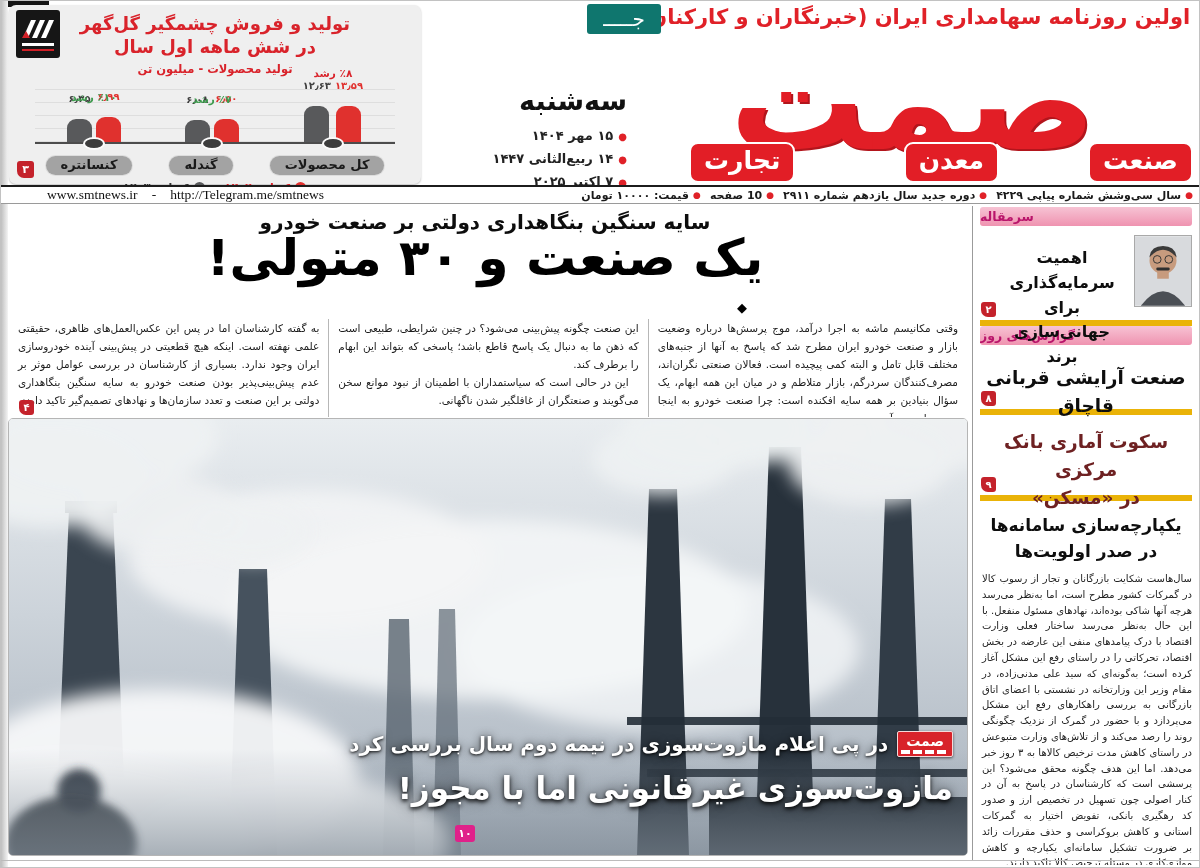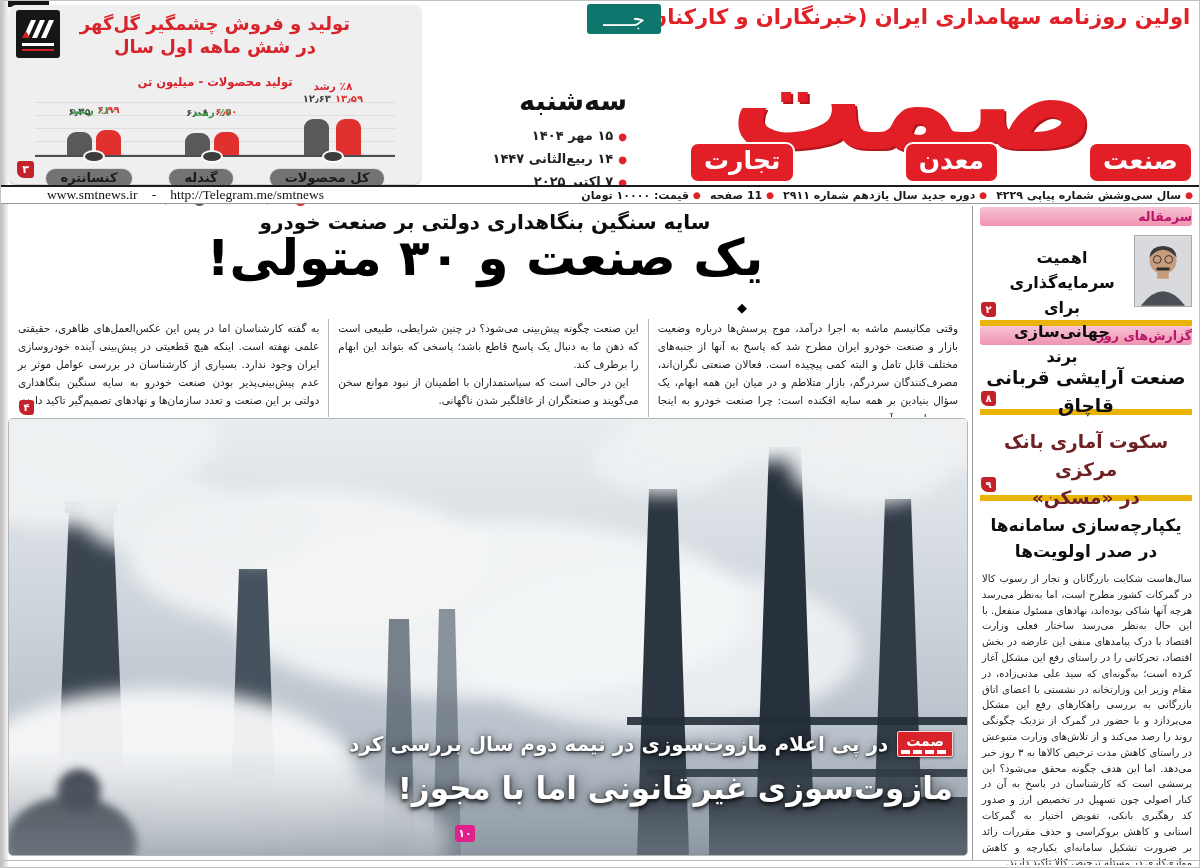--- a/index.html
+++ b/index.html
@@ -35,36 +35,36 @@
   .date-line { font-size:13px; font-weight:bold; color:#222; line-height:1.75; }
   .date-line .dot { color:#e02128; font-size:10px; margin-left:5px; }
 
   
   .chart-card { position:absolute; left:8px; top:4px; width:412px; height:179px;
                 background:#efefef; border-radius:7px; box-shadow:0 1px 2px rgba(0,0,0,.25); }
   .gg-logo { position:absolute; left:7px; top:5px; width:44px; height:48px; }
   .chart-title { padding-top:7px; text-align:center; color:#d9232b; font-weight:bold;
                  font-size:18px; line-height:1.3; direction:rtl; }
   .chart-subtitle { text-align:center; color:#d9232b; font-weight:bold; font-size:11.5px;
-                    margin-top:16px; direction:rtl; }
+                    margin-top:3px; direction:rtl; }
   .plot { position:relative; height:64px; margin:4px 26px 0; direction:rtl;
           display:flex; justify-content:space-around; align-items:flex-end;
           border-bottom:2px solid #4c4c4c;
           background:repeating-linear-gradient(to top, #dedede 0 1px, transparent 1px 13px); }
   .bar-group { position:relative; display:flex; direction:ltr; align-items:flex-end; gap:4px; height:100%; justify-content:center; }
   .bar-wrap { display:flex; flex-direction:column; align-items:center; justify-content:flex-end; height:100%; }
   .bar-val { font-size:10px; font-weight:bold; margin-bottom:15px; white-space:nowrap; }
   .bar { width:25px; border-radius:9px 9px 0 0; }
   .growth { position:absolute; left:50%; transform:translateX(-50%); font-size:10.5px;
             font-weight:bold; white-space:nowrap; direction:rtl; }
   .base-icon { position:absolute; bottom:-8px; left:50%; transform:translateX(-50%);
                width:22px; height:13px; background:#3c3c3c; border:2px solid #fbfbfb;
                border-radius:50%; z-index:2; }
   .pills { display:flex; direction:rtl; justify-content:space-around; margin:12px 18px 0; }
-  .pill { background:#737373; border-radius:11px; padding:1px 15px 3px; font-size:13px;
+  .pill { background:#a3a3a3; border-radius:11px; padding:1px 15px 3px; font-size:13px;
           font-weight:bold; color:#1a1a1a; box-shadow:0 0 0 1px #ddd; white-space:nowrap; }
   .legend { display:flex; direction:rtl; justify-content:center; gap:20px; margin-top:6px;
             font-size:11px; font-weight:bold; align-items:center; }
   .legend-item { display:flex; align-items:center; gap:4px; direction:rtl; }
   .legend-dot { width:11px; height:11px; border-radius:50%; display:inline-block; }
 
   
   .pg { display:inline-flex; align-items:center; justify-content:center; width:17px; height:17px;
         background:#c4222b; color:#fff; font-size:11px; font-weight:bold;
         border-radius:3px 3px 3px 7px; }
@@ -113,21 +113,21 @@
                       font-weight:bold; font-size:31px;
                       text-shadow:0 2px 4px rgba(0,0,0,.95), 0 0 14px rgba(0,0,0,.6); }
   .badge-photo { position:absolute; left:446px; top:406px; background:#e0218a; width:20px;
                  border-radius:3px; }
 
   
   .vrule { position:absolute; left:971px; top:205px; width:1px; height:655px; background:#9b9b9b; }
   .sidebar { position:absolute; left:979px; top:206px; width:212px; height:658px;
              direction:rtl; overflow:hidden; }
   .sec-h { height:19px; background:linear-gradient(#f7c3d4,#ef93b0); color:#b9156b;
-           font-size:12.5px; font-weight:bold; text-align:right; line-height:19px;
+           font-size:12.5px; font-weight:bold; text-align:left; line-height:19px;
            border-radius:3px; margin-bottom:4px; }
   .sb-item { position:relative; border-bottom:6px solid #eab308; }
   .sb-badge { position:absolute; left:1px; bottom:3px; width:15px; height:15px; font-size:10px; }
   .editorial { height:96px; }
   .avatar { position:absolute; right:0; top:5px; width:58px; height:72px; border:1px solid #a9a9a9; }
   .ed-head { padding:16px 66px 0 18px; text-align:center; font-size:16px; font-weight:bold;
              color:#0e0e0e; line-height:1.55; }
   .story1 { height:66px; margin-top:2px; }
   .story1 .st-head { padding-top:15px; }
   .story2 { height:86px; }
@@ -245,21 +245,21 @@
         <span class="seg">
           <span class="dot">●</span>
           <span>سال سی‌وشش شماره پیاپی ۴۲۲۹</span>
         </span>
         <span class="seg">
           <span class="dot">●</span>
           <span>دوره جدید سال یازدهم شماره ۲۹۱۱</span>
         </span>
         <span class="seg">
           <span class="dot">●</span>
-          <span>11 صفحه</span>
+          <span>10 صفحه</span>
         </span>
         <span class="seg">
           <span class="dot">●</span>
           <span>قیمت: ۱۰۰۰۰ تومان</span>
         </span>
       </div>
   </div>
 
   <div class="kicker">سایه سنگین بنگاهداری دولتی بر صنعت خودرو</div>
   <h1 class="headline">یک صنعت و ۳۰ متولی!</h1>

